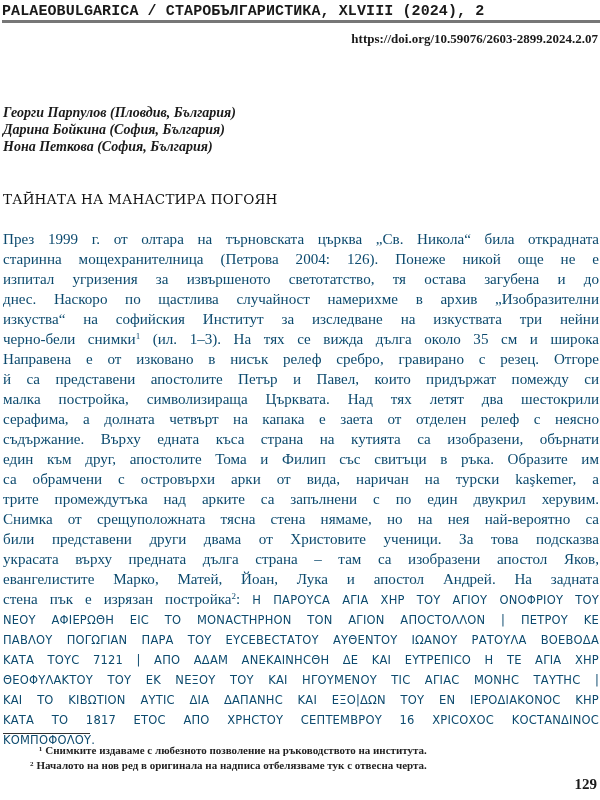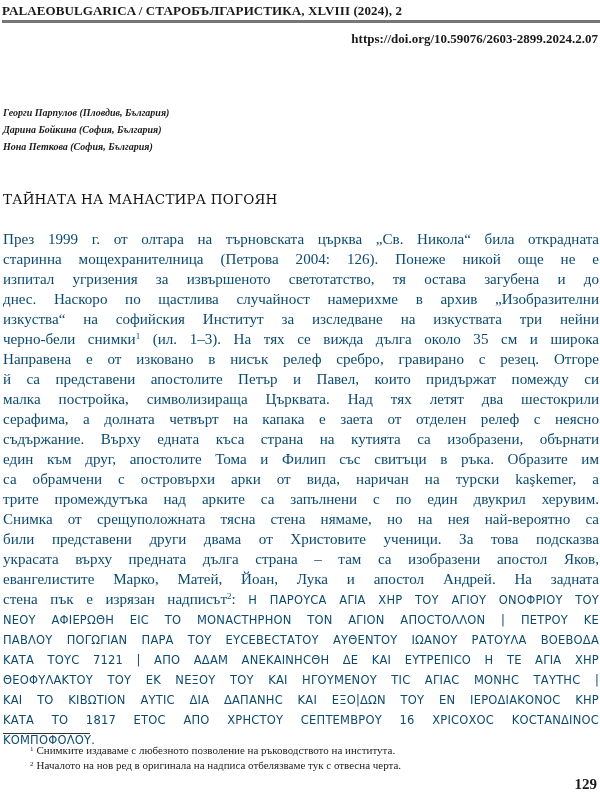--- a/index.html
+++ b/index.html
@@ -3,38 +3,38 @@
   <meta charset="utf-8">
   <style>
     html, body { margin: 0; padding: 0; background: #ffffff; }
     body {
       width: 600px; height: 800px; position: relative; overflow: hidden;
       color: #111111;
       font-family: "Liberation Serif", "DejaVu Serif", serif;
     }
     .running-head {
       position: absolute; left: 2px; top: 3px;
-      font-family: Liberation Serif, serif;
-      font-size: 13px; font-weight: bold; letter-spacing: 0.1px;
+      font-family: Liberation Mono, monospace;
+      font-size: 15px; font-weight: bold; letter-spacing: 0.1px;
       color: #1a1a1a; white-space: nowrap;
     }
     .head-rule {
       position: absolute; left: 2px; right: 0; top: 20px;
       height: 3px; background: #777777;
     }
     .doi {
       position: absolute; right: 2px; top: 31px;
       font-family: "Liberation Serif", serif;
       font-size: 13px; font-weight: bold; color: #1a1a1a; white-space: nowrap; margin-left: 20px;
     }
     .authors {
       position: absolute; left: 3px; top: 104px;
       font-family: "Liberation Serif", serif;
       font-style: italic; font-weight: bold;
-      font-size: 10px; line-height: 17px; color: #1a1a1a;
+      font-size: 14px; line-height: 17px; color: #1a1a1a;
     }
     .authors div { white-space: nowrap; }
     .title {
       position: absolute; left: 3px; top: 175px;
       font-family: "DejaVu Serif", serif;
       font-size: 13.5px; letter-spacing: 0.2px; color: #111111; white-space: nowrap; margin-top: 16px;
     }
     .body-text {
       position: absolute; left: 3px; top: 229px; width: 596px;
       font-family: "Liberation Serif", serif;
@@ -48,21 +48,21 @@
     .body-text .line.last { text-align-last: left; }
     .greek { font-family: "DejaVu Sans", sans-serif; font-size: 11.5px; letter-spacing: 0.2px; }
     sup { font-size: 9px; line-height: 0; vertical-align: 5px; }
     .fn-rule {
       position: absolute; left: 3px; top: 733px; width: 87px; height: 1px;
       background: #333333;
     }
     .footnotes {
       position: absolute; left: 30px; top: 742px;
       font-family: "Liberation Serif", serif;
-      font-size: 11px; line-height: 14px; font-weight: normal; color: #222222;
+      font-size: 11px; line-height: 14px; font-weight: bold; color: #222222; text-align: right;
     }
     .footnotes div { white-space: nowrap; }
     .footnotes .fn-mark { font-size: 7px; vertical-align: 3px; margin-right: 3px; }
     .page-number {
       position: absolute; right: 3px; top: 776px;
       font-family: "Liberation Serif", serif;
       font-size: 15px; font-weight: bold; color: #1a1a1a;
     }
   </style>
 </head>
@@ -92,21 +92,21 @@
   <span class="line">малка постройка, символизираща Църквата. Над тях летят два шестокрили</span>
   <span class="line">серафима, а долната четвърт на капака е заета от отделен релеф с неясно</span>
   <span class="line">съдържание. Върху едната къса страна на кутията са изобразени, обърнати</span>
   <span class="line">един към друг, апостолите Тома и Филип със свитъци в ръка. Образите им</span>
   <span class="line">са обрамчени с островърхи арки от вида, наричан на турски kaşkemer, а</span>
   <span class="line">трите промеждутъка над арките са запълнени с по един двукрил херувим.</span>
   <span class="line">Снимка от срещуположната тясна стена нямаме, но на нея най-вероятно са</span>
   <span class="line">били представени други двама от Христовите ученици. За това подсказва</span>
   <span class="line">украсата върху предната дълга страна – там са изобразени апостол Яков,</span>
   <span class="line">евангелистите Марко, Матей, Йоан, Лука и апостол Андрей. На задната</span>
-  <span class="line"><span>стена пък е изрязан надписът</span><sup>2</sup><span>: </span><span class="greek">Η ΠΑΡΟΥϹΑ ΑΓΙΑ ΧΗΡ ΤΟΥ ΑΓΙΟΥ ΟΝΟΦΡΙΟΥ ΤΟΥ</span></span>
+  <span class="line"><span>стена пък е изрязан постройка</span><sup>2</sup><span>: </span><span class="greek">Η ΠΑΡΟΥϹΑ ΑΓΙΑ ΧΗΡ ΤΟΥ ΑΓΙΟΥ ΟΝΟΦΡΙΟΥ ΤΟΥ</span></span>
   <span class="line greek-line"><span class="greek">ΝΕΟΥ ΑΦΙΕΡΩΘΗ ΕΙϹ ΤΟ ΜΟΝΑϹΤΗΡΗΟΝ ΤΟΝ ΑΓΙΟΝ ΑΠΟϹΤΟΛΛΟΝ | ΠΕΤΡΟΥ ΚΕ</span></span>
   <span class="line greek-line"><span class="greek">ΠΑΒΛΟΥ ΠΟΓΩΓΙΑΝ ΠΑΡΑ ΤΟΥ ΕΥϹΕΒΕϹΤΑΤΟΥ ΑΥΘΕΝΤΟΥ ΙΩΑΝΟΥ ΡΑΤΟΥΛΑ ΒΟΕΒΟΔΑ</span></span>
   <span class="line greek-line"><span class="greek">ΚΑΤΑ ΤΟΥϹ 7121 | ΑΠΟ ΑΔΑΜ ΑΝΕΚΑΙΝΗϹΘΗ ΔΕ ΚΑΙ ΕΥΤΡΕΠΙϹΟ Η ΤΕ ΑΓΙΑ ΧΗΡ</span></span>
   <span class="line greek-line"><span class="greek">ΘΕΟΦΥΛΑΚΤΟΥ ΤΟΥ ΕΚ ΝΕΞΟΥ ΤΟΥ ΚΑΙ ΗΓΟΥΜΕΝΟΥ ΤΙϹ ΑΓΙΑϹ ΜΟΝΗϹ ΤΑΥΤΗϹ |</span></span>
   <span class="line greek-line"><span class="greek">ΚΑΙ ΤΟ ΚΙΒΩΤΙΟΝ ΑΥΤΙϹ ΔΙΑ ΔΑΠΑΝΗϹ ΚΑΙ ΕΞΟ|ΔΩΝ ΤΟΥ ΕΝ ΙΕΡΟΔΙΑΚΟΝΟϹ ΚΗΡ</span></span>
   <span class="line greek-line"><span class="greek">ΚΑΤΑ ΤΟ 1817 ΕΤΟϹ ΑΠΟ ΧΡΗϹΤΟΥ ϹΕΠΤΕΜΒΡΟΥ 16 ΧΡΙϹΟΧΟϹ ΚΟϹΤΑΝΔΙΝΟϹ</span></span>
   <span class="line last greek-line"><span class="greek">ΚΟΜΠΟΦΟΛΟΥ.</span></span>
 </div>
 
 <div class="fn-rule"></div>

